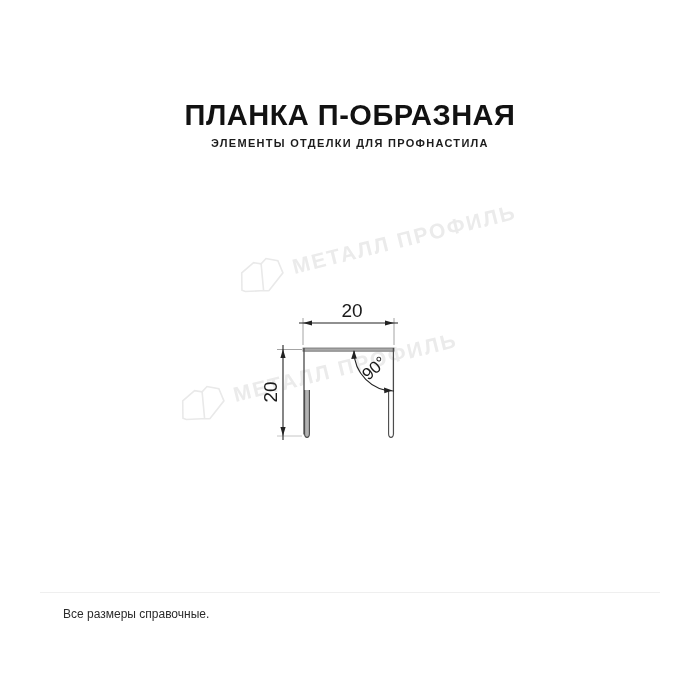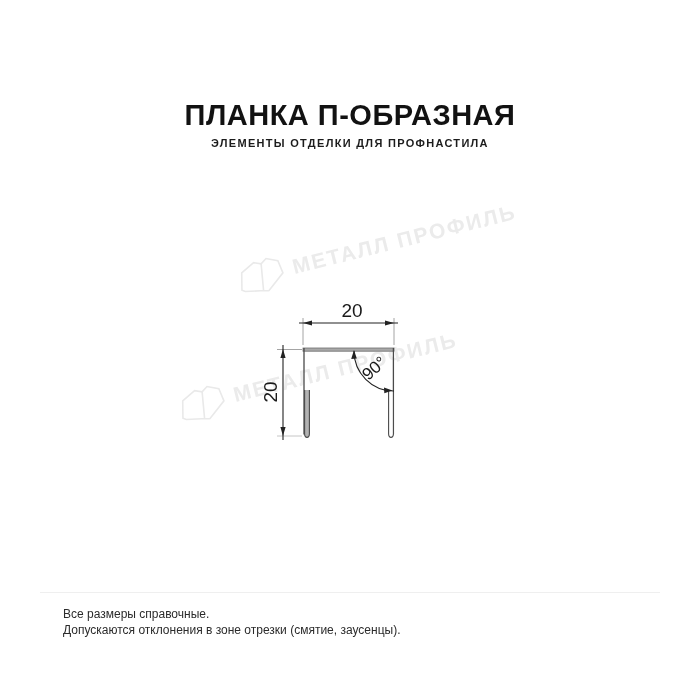--- a/index.html
+++ b/index.html
@@ -119,16 +119,15 @@
       <path d="M 354 351 A 40 40 0 0 0 394 391" fill="none" stroke="#222222" stroke-width="1.1"></path>
       <polygon points="354,350 351.2,359 356.8,358.5" fill="#222222"></polygon>
       <polygon points="392.5,390.5 384,387.6 384.3,393.3" fill="#222222"></polygon>
       <text x="374" y="374" text-anchor="middle" font-size="17" fill="#1a1a1a" font-family="Liberation Sans, sans-serif" transform="rotate(-41 374 368)">90°</text>
     </g>
   </svg>
 
   <div class="divider"></div>
   <div class="footer">
     <div>Все размеры справочные.</div>
-    <div>Допускаются отклонения в зоне отрезки (смятие, заусенцы).</div>
   </div>
 
 </div>
 
 </body></html>

